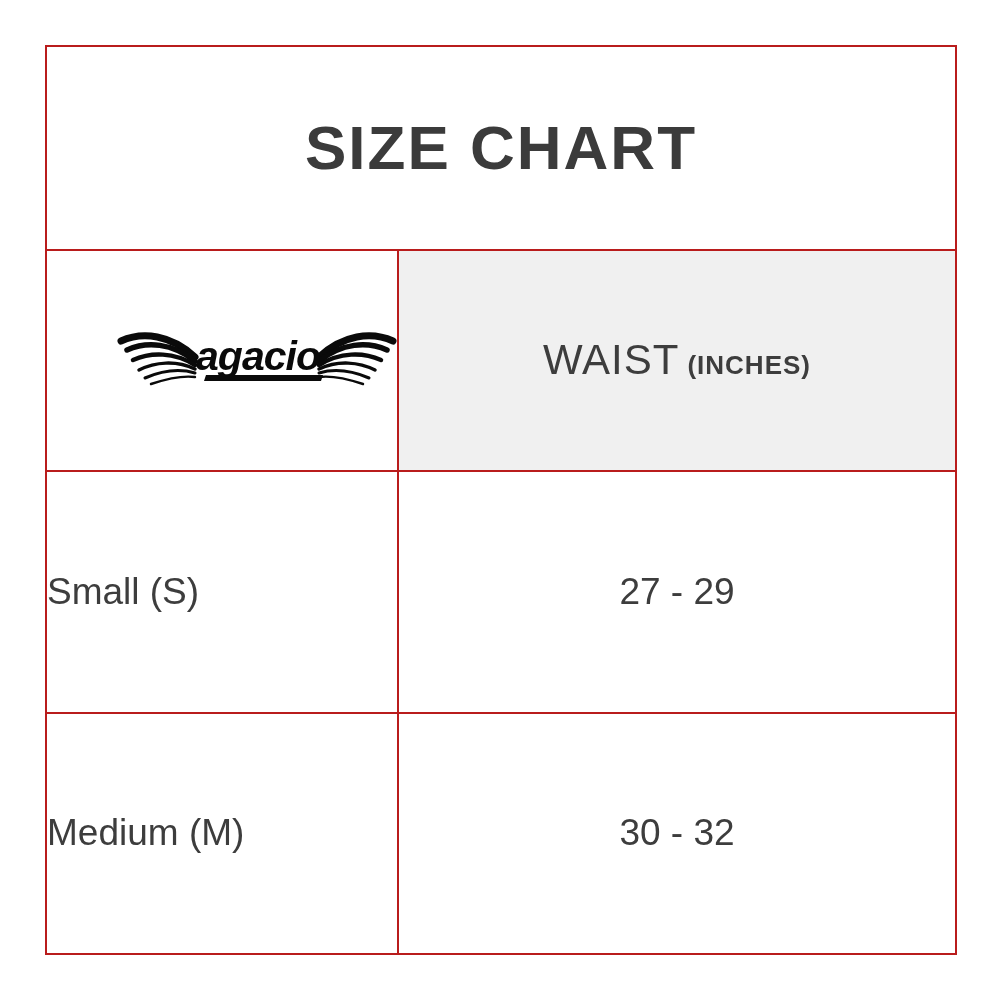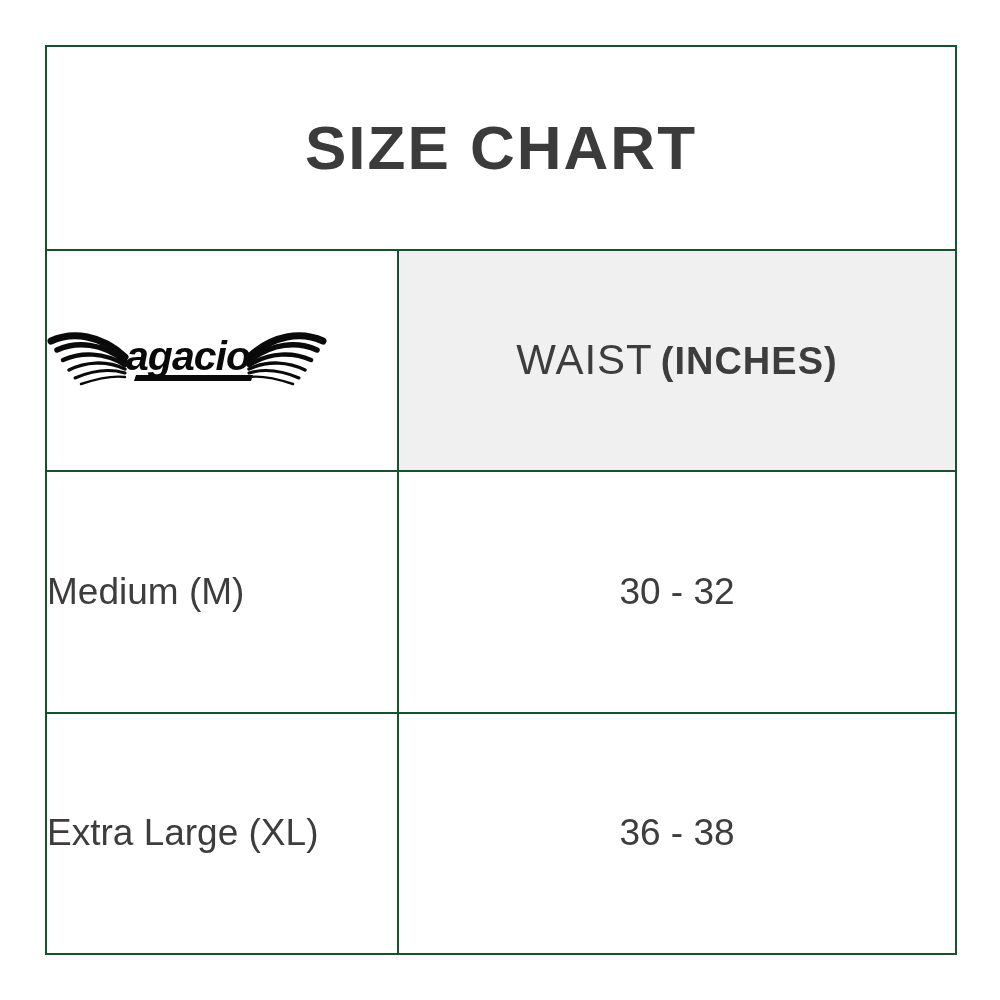--- a/index.html
+++ b/index.html
@@ -18,46 +18,46 @@
   table.size-table {
     position: absolute;
     left: 45px;
     top: 45px;
     width: 910px;
     height: 910px;
     border-collapse: collapse;
     table-layout: fixed;
   }
   table.size-table td {
-    border: 2px solid #14532d;
+    border: 2px solid #b91c1c;
     background: #ffffff;
     padding: 0;
     vertical-align: middle;
   }
   col.col-size  { width: 352px; }
   col.col-waist { width: 558px; }
 
   tr.title-row td { height: 133px; text-align: center; }
   .title-text {
     font-size: 62px;
     font-weight: bold;
     letter-spacing: 2px;
     color: #3b3b3b;
   }
 
   tr.header-row td { height: 145px; }
-  td.logo-cell { text-align: left; }
+  td.logo-cell { text-align: right; }
   td.waist-cell {
     background: #f0f0f0 !important;
     text-align: center;
     color: #3d3d3d;
     white-space: nowrap;
   }
   .waist-label { font-size: 42px; font-weight: normal; letter-spacing: 1px; }
-  .waist-unit  { font-size: 38px; font-weight: bold; letter-spacing: 1px; margin-left: 8px; }
+  .waist-unit  { font-size: 26px; font-weight: bold; letter-spacing: 1px; margin-left: 8px; }
 
   tr.data-row td { height: 158px; }
   td.size-cell {
     padding-left: 35px;
     font-size: 37px;
     color: #3d3d3d;
     text-align: left;
   }
   td.range-cell {
     font-size: 37px;
@@ -104,26 +104,26 @@
           </g>
           <text x="141" y="41" text-anchor="middle" font-family="Liberation Sans, DejaVu Sans, sans-serif" font-size="41" font-weight="bold" font-style="italic" letter-spacing="-1" fill="#0a0a0a">agacio</text>
           <path d="M89,46 L206,46 L204,52 L87,52 Z" fill="#0a0a0a"></path>
         </svg>
       </td>
       <td class="waist-cell">
         <span class="waist-label">WAIST</span><span class="waist-unit">(INCHES)</span>
       </td>
     </tr>
 
+    <tr class="data-row">
+      <td class="size-cell">Small (S)</td>
+      <td class="range-cell">27 - 29</td>
+    </tr>
 
     <tr class="data-row">
       <td class="size-cell">Medium (M)</td>
       <td class="range-cell">30 - 32</td>
     </tr>
 
 
-    <tr class="data-row">
-      <td class="size-cell">Extra Large (XL)</td>
-      <td class="range-cell">36 - 38</td>
-    </tr>
   </tbody>
     </table>
 </div>
 
 </body></html>

